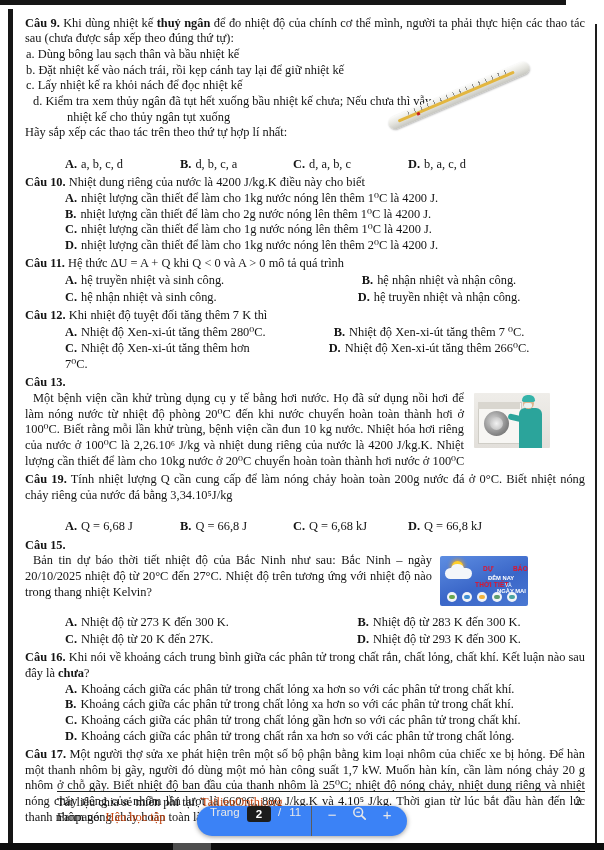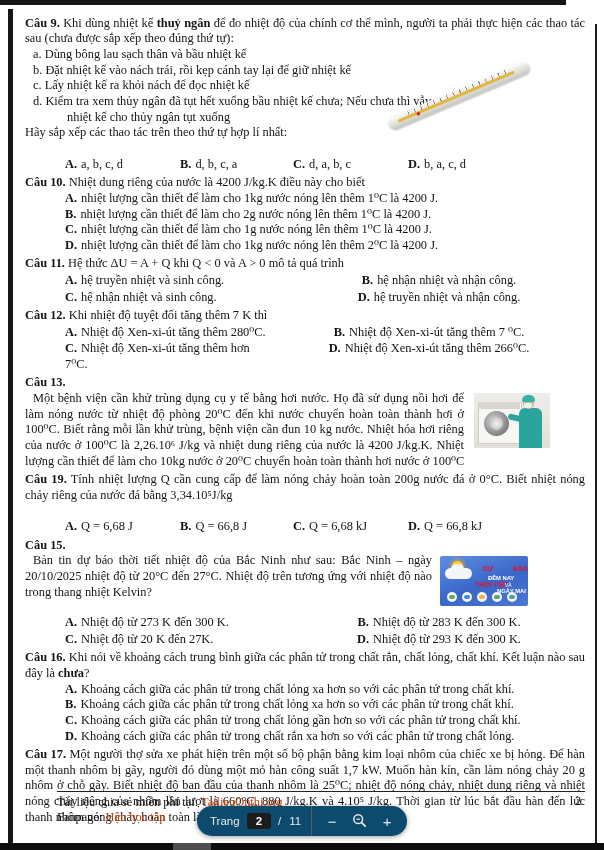--- a/index.html
+++ b/index.html
@@ -11,21 +11,21 @@
   .bar-right{position:absolute;left:595px;top:24px;width:2px;height:819px;background:#1d1d1d;}
   .bar-bottom{position:absolute;left:0;top:843px;width:604px;height:7px;background:#0d0d0d;}
   .bar-bottom-light{position:absolute;left:173px;top:843px;width:38px;height:7px;background:#4e4e4e;}
 
   .content{position:absolute;left:25px;top:13px;width:560px;font-size:12.4px;line-height:15.7px;}
   .content p{margin:0;}
   .q{margin-top:2.5px;}
   .stem{text-align:justify;}
   b{font-weight:bold;}
   .ol{margin-right:4px;}
-  .itm{margin-left:8px;}
+  .itm{margin-left:1px;}
   .itm-d{margin-left:8px;padding-left:34px;text-indent:-34px;}
   .olist{padding-left:40px;}
   .orow{display:flex;padding-left:40px;margin-top:16px;}
   .orow .c1{width:115px;}
   .orow .c2{width:113px;}
   .orow .c3{width:115px;}
   .orow .c4{flex:1;}
   .orow2{display:flex;padding-left:40px;margin-top:1px;}
   .orow2 .ca{width:228px;}
   .orow2 .cb{flex:1;text-align:center;}
@@ -73,22 +73,22 @@
   .wx-dot{width:10px;height:10px;border-radius:50%;background:#f2f4f8;position:relative;}
   .wx-dot i{position:absolute;left:2px;top:3px;width:6px;height:4px;border-radius:2px;display:block;}
 
   
   .footer{position:absolute;left:57px;top:791px;width:528px;border-top:1.3px solid #222;
     padding-top:3px;font-size:12.4px;line-height:15.2px;}
   .red{color:#c2410c;font-weight:normal;text-align:center;}
   .pagenum{position:absolute;left:575px;top:794px;font-size:12.5px;}
 
   
-  .toolbar{position:absolute;left:197px;top:806px;width:210px;height:30px;background:#0c4a6e;
-    border-radius:15px;display:flex;align-items:center;color:#e8e8e8;
+  .toolbar{position:absolute;left:197px;top:806px;width:210px;height:30px;background:#3b82f6;
+    border-radius:15px;display:flex;align-items:flex-start;color:#e8e8e8;
     font-family:"Liberation Sans","DejaVu Sans",sans-serif;font-size:11.5px;
     box-shadow:0 1px 5px rgba(0,0,0,.4);}
   .tb-label{margin-left:13px;}
   .tb-pagebox{margin-left:7px;background:#1c1c1c;color:#fff;padding:2px 9px;border-radius:3px;font-weight:bold;}
   .tb-sep{margin-left:7px;}
   .tb-total{margin-left:8px;}
   .tb-div{margin-left:10px;width:1px;height:30px;background:#5c5c5c;}
   .tb-btns{flex:1;display:flex;justify-content:space-evenly;align-items:center;}
   .tb-btn{font-size:15px;line-height:1;cursor:pointer;user-select:none;}
 </style>

